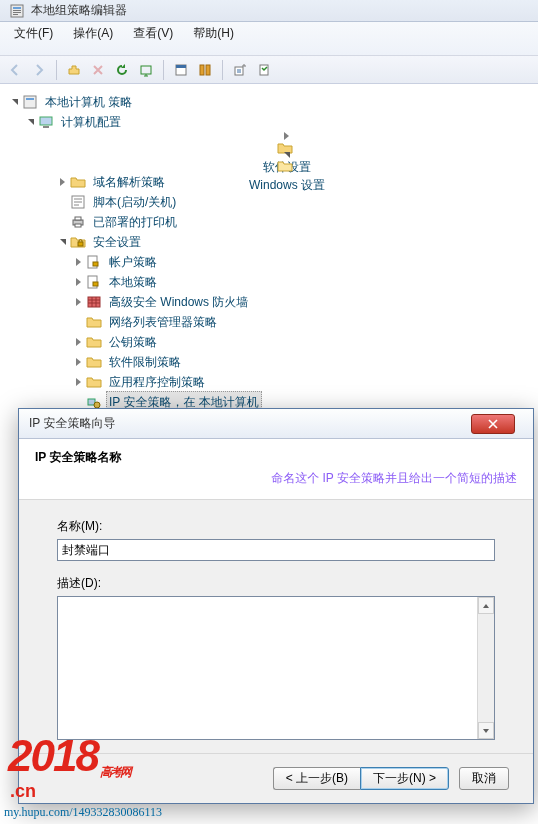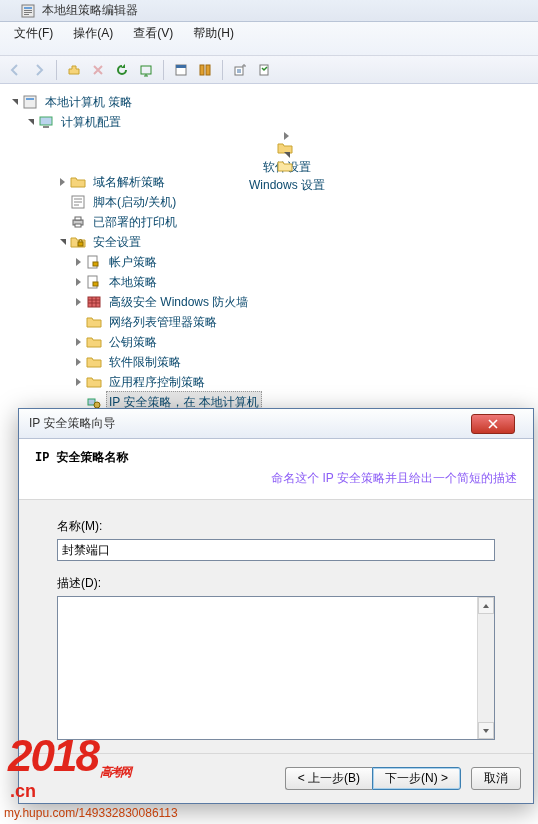--- a/index.html
+++ b/index.html
@@ -1,21 +1,21 @@
 <!DOCTYPE html>
 <html><head>
 <meta charset="utf-8">
 <style>
   * { box-sizing: border-box; margin: 0; padding: 0; font-family: "Microsoft YaHei", "SimSun", Tahoma, sans-serif; }
   body { width: 538px; height: 824px; background: #fff; overflow: hidden; position: relative; font-size: 12px; }
 
   
   .main-window { position: absolute; top: 0; left: 0; width: 538px; height: 824px; background: #fff; }
   .titlebar {
-    height: 22px; display: flex; align-items: center; padding: 0 20px;
+    height: 22px; display: flex; align-items: center; padding: 0 9px;
     background: linear-gradient(#e9eff7, #e1e7f1); border-bottom: 1px solid #b9c4d6;
   }
   .titlebar .app-icon { width: 16px; height: 16px; margin-right: 6px; }
   .titlebar .title { font-size: 12px; color: #333; }
 
   .menubar {
     height: 34px; display: flex; align-items: stretch; padding: 0 4px;
     background: linear-gradient(#f7f9fc, #eef2f9); border-bottom: 1px solid #d4d8e3;
   }
   .menubar .menu-item { padding: 3px 10px; font-size: 12px; color: #222; cursor: default; }
@@ -62,21 +62,21 @@
   .dlg-close {
     width: 44px; height: 20px; background: linear-gradient(#e77, #c53727);
     border: 1px solid #8f281b; border-radius: 3px; display: flex; align-items:center; justify-content:center;
     margin-right: 4px;
   }
   .dlg-close svg { width: 10px; height: 10px; }
 
   .dlg-header {
     padding: 10px 16px 12px 16px; background: #fff; border-bottom: 1px solid #d8d8d8;
   }
-  .dlg-header .h1 { font-size: 12px; font-weight: bold; color: #000; font-family: Liberation Mono, monospace; }
+  .dlg-header .h1 { font-size: 12px; font-weight: bold; color: #000; }
   .dlg-header .sub { font-size: 12px; color: #8b5cf6; padding-left: 20px; margin-top: 4px; text-align: right; }
 
   .dlg-body { padding: 18px 38px 6px 38px; background: #f0f0f0; height: 266px; }
   .field-label { font-size: 12px; margin-bottom: 4px; color: #000; }
   .text-input {
     width: 100%; height: 22px; border: 1px solid #7a8aa0; background: #fff;
     padding: 2px 4px; font-size: 12px; color: #000;
   }
   .textarea-wrap {
     border: 1px solid #7a8aa0; background: #fff; height: 144px; display: flex;
@@ -86,39 +86,39 @@
   }
   .scroll {
     width: 17px; background: #efefef; border-left: 1px solid #d7d7d7;
     display: flex; flex-direction: column; justify-content: space-between;
   }
   .sbtn { height: 17px; display:flex; align-items:center; justify-content:center; background:#f5f5f5; border:1px solid #cfcfcf; }
 
   .dlg-footer {
     position: absolute; left: 0; right: 0; bottom: 0; height: 50px;
     background: #f0f0f0; border-top: 1px solid #d8d8d8;
-    display: flex; align-items: center; justify-content: flex-end; gap: 10px; padding-right: 12px;
+    display: flex; align-items: center; justify-content: flex-end; gap: 10px; padding-right: 24px;
   }
   .btn {
     height: 23px; padding: 0 12px; font-size: 12px;
     background: linear-gradient(#fdfdfd,#e6e6e6); border: 1px solid #8e8f8f; border-radius: 3px;
     display: inline-flex; align-items: center; cursor: default;
   }
   .btn.default { border: 1px solid #3c7fb1; box-shadow: 0 0 0 1px #a8d0ec inset; }
   .btn-group { display: flex; }
   .btn-group .btn:first-child { border-right: none; border-radius: 3px 0 0 3px; }
   .btn-group .btn:last-child { border-radius: 0 3px 3px 0; }
 
   
   .watermark { position: absolute; left: 8px; bottom: 22px; pointer-events: none; }
   .wm-year { font-family: Arial, sans-serif; font-weight: 900; font-style: italic; font-size: 44px;
              color: #e1251b; letter-spacing: -2px; display:flex; align-items:flex-end; }
   .wm-suffix { font-size: 12px; color: #e1251b; margin-left: 2px; font-weight:bold;}
   .cn { font-size: 18px; color:#e1251b; font-weight:900; margin-left:2px; }
-  .url { position: absolute; left: 4px; bottom: 4px; font-size: 12px; color: #c2410c; font-family: Liberation Sans, sans-serif; }
+  .url { position: absolute; left: 4px; bottom: 4px; font-size: 12px; color: #0369a1; font-family: Liberation Serif, serif; }
 
   
   .folder-ico { fill: #f6d47a; stroke: #caa433; }
   .folder-open-ico { fill: #fbe6a2; stroke: #caa433; }
 </style>
 </head>
 <body>
 
 <div class="main-window">
 

